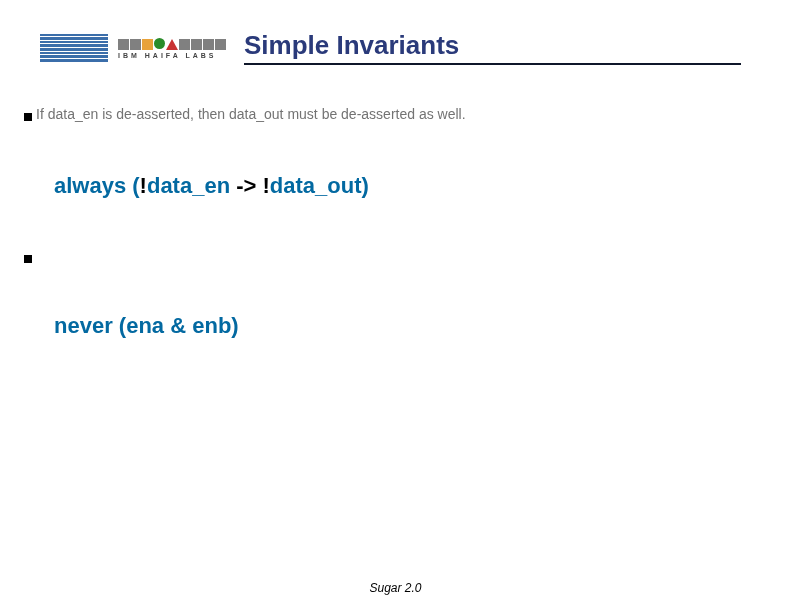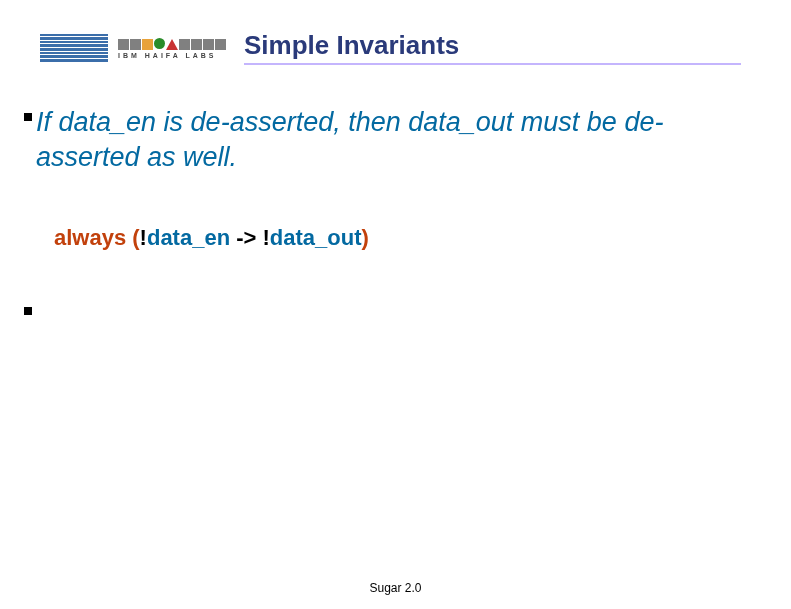--- a/index.html
+++ b/index.html
@@ -49,21 +49,21 @@
     font-size: 7px;
     letter-spacing: 3px;
     color: #444;
     font-weight: bold;
   }
   .title {
     font-size: 26px;
     font-weight: bold;
     color: #2a3a7a;
     margin-left: 8px;
-    border-bottom: 2px solid #c4b5fd;
+    border-bottom: 2px solid #0f172a;
     padding-bottom: 2px;
     flex: 1;
     margin-right: 50px;
   }
   .content {
     padding: 40px 30px 0 24px;
   }
   .bullet-block { margin-bottom: 48px; }
   .bullet-row {
     display: flex;
@@ -71,41 +71,41 @@
     gap: 4px;
   }
   .square-bullet {
     width: 8px;
     height: 8px;
     background: #000;
     margin-top: 8px;
     flex-shrink: 0;
   }
   .bullet-text {
-    font-size: 27px;
-    color: #0369a1;
+    font-size: 14px;
+    color: #737373;
     line-height: 1.3;
-    font-style: italic;
   }
   .code-line {
     font-size: 22px;
     margin-left: 30px;
     margin-top: 50px;
   }
-  .kw { font-weight: bold; color: #c2410c; }
+  .kw { font-weight: bold; color: #0369a1; }
   .sig { color: #0369a1; font-weight: bold; }
   .op { color: #000; font-weight: bold; }
   .footer {
     position: absolute;
     bottom: 14px;
     left: 0;
     right: 0;
     text-align: center;
     font-size: 12px;
     color: #000;
+    font-style: italic;
   }
 </style>
 </head>
 <body>
 
 <div class="header">
   <div class="ibm-logo">
     <div class="bar"></div>
       <div class="bar"></div>
       <div class="bar"></div>
@@ -141,17 +141,20 @@
     </div>
     <div class="code-line">
       <span class="kw">always (</span><span class="op">!</span><span class="sig">data_en</span><span class="op"> -&gt; !</span><span class="sig">data_out</span><span class="kw">)</span>
     </div>
   </div>
 
   <div class="bullet-block">
     <div class="bullet-row">
       <div class="square-bullet"></div>
     </div>
+    <div class="code-line">
+      <span class="kw">never (</span><span class="sig">ena</span><span class="kw"> &amp; </span><span class="sig">enb</span><span class="kw">)</span>
+    </div>
   </div>
 
 </div>
 
 <div class="footer">Sugar 2.0</div>
 
 </body></html>

